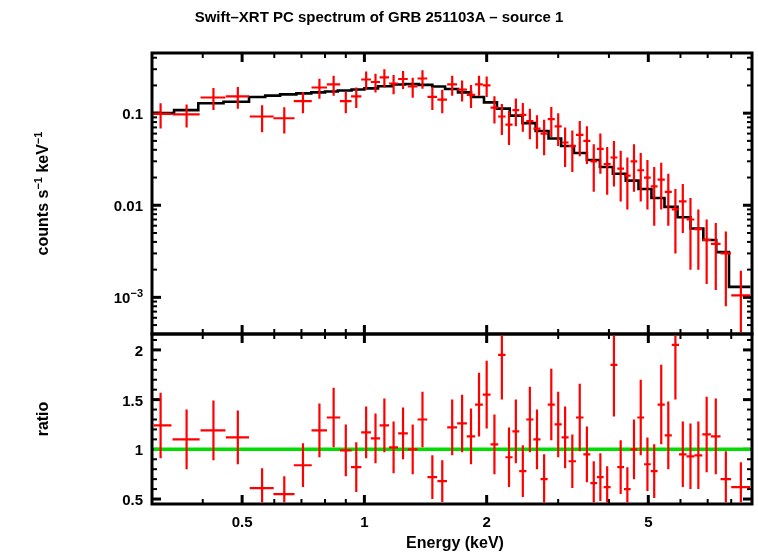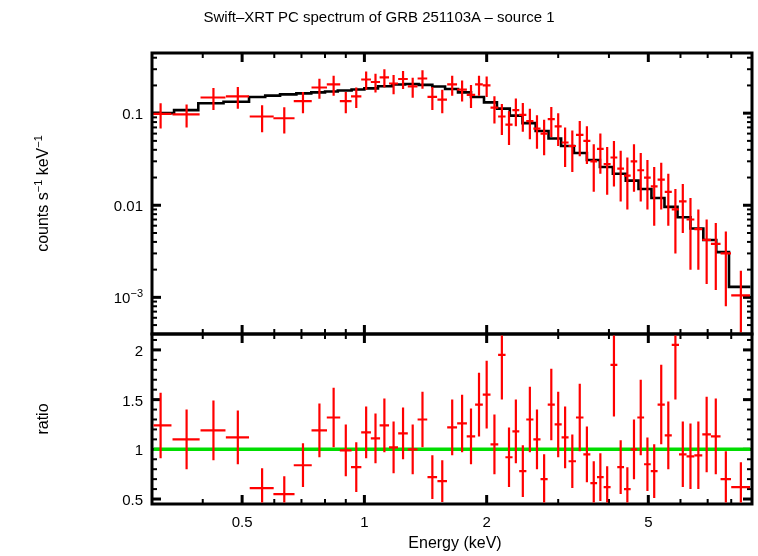--- a/index.html
+++ b/index.html
@@ -1,17 +1,17 @@
 <!DOCTYPE html>
 <html><head>
 <meta charset="utf-8">
 <style>
   html,body{margin:0;padding:0;background:#ffffff;}
   body{width:758px;height:556px;overflow:hidden;font-family:"Liberation Sans",sans-serif;}
-  #stage{position:relative;width:758px;height:556px;background:#fff;}
+  #stage{position:relative;width:758px;height:556px;background:#fff;font-weight:bold;}
   svg{display:block;}
   .ttl{font-family:"Liberation Sans",sans-serif;font-size:15px;fill:#000;}
   .axlab{font-family:"Liberation Sans",sans-serif;font-size:16px;fill:#000;}
   .tick{font-family:"Liberation Sans",sans-serif;font-size:15px;fill:#000;}
 </style>
 </head>
 <body>
 
 <div id="stage">
   <svg id="plot" width="758" height="556">

